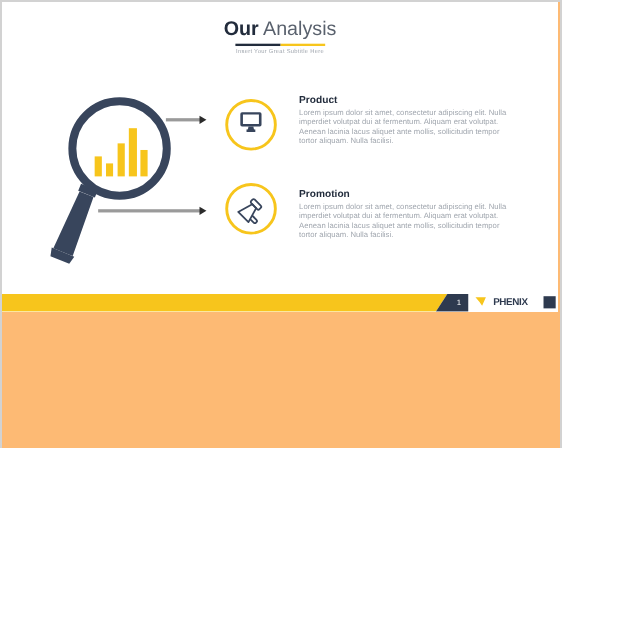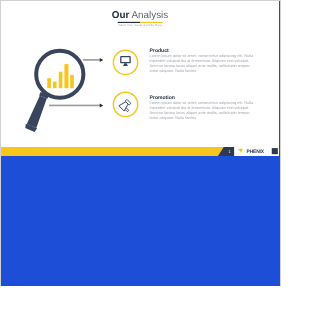--- a/index.html
+++ b/index.html
@@ -1,19 +1,19 @@
 <!DOCTYPE html>
 <html><head>
 <meta charset="utf-8">
 <title>Our Analysis Slide Template Preview</title>
 <style>
   html,body{margin:0;padding:0;background:#ffffff;}
   body{width:281px;height:318px;overflow:hidden;font-family:"Liberation Sans",sans-serif;
        -webkit-font-smoothing:antialiased;text-rendering:geometricPrecision;}
-  .page{position:relative;width:281px;height:286px;background:#1d4ed8;overflow:hidden;}
+  .page{position:relative;width:281px;height:224px;background:#fdba74;overflow:hidden;}
   .edge{position:absolute;left:0;top:0;width:281px;height:318px;
         box-shadow:inset 0 0 0 1px #d2d2d2;pointer-events:none;z-index:50;}
 
   
   .slide{position:absolute;overflow:hidden;}
   .slide.hero{left:1px;top:1px;width:278px;height:155px;}
 
   
   .design{position:absolute;left:0;top:0;width:960px;height:535px;
           transform-origin:0 0;overflow:hidden;}

